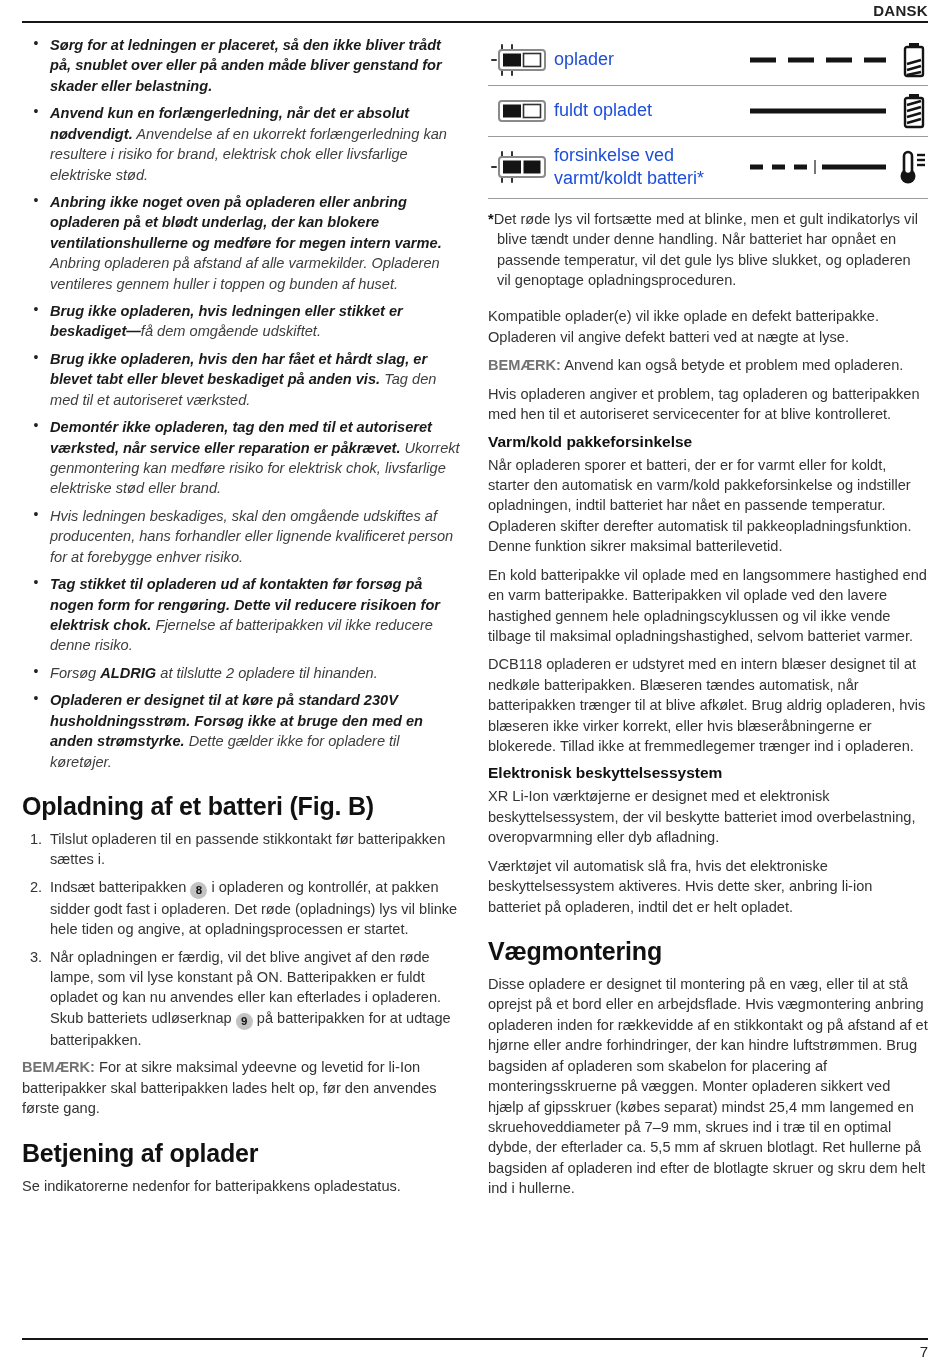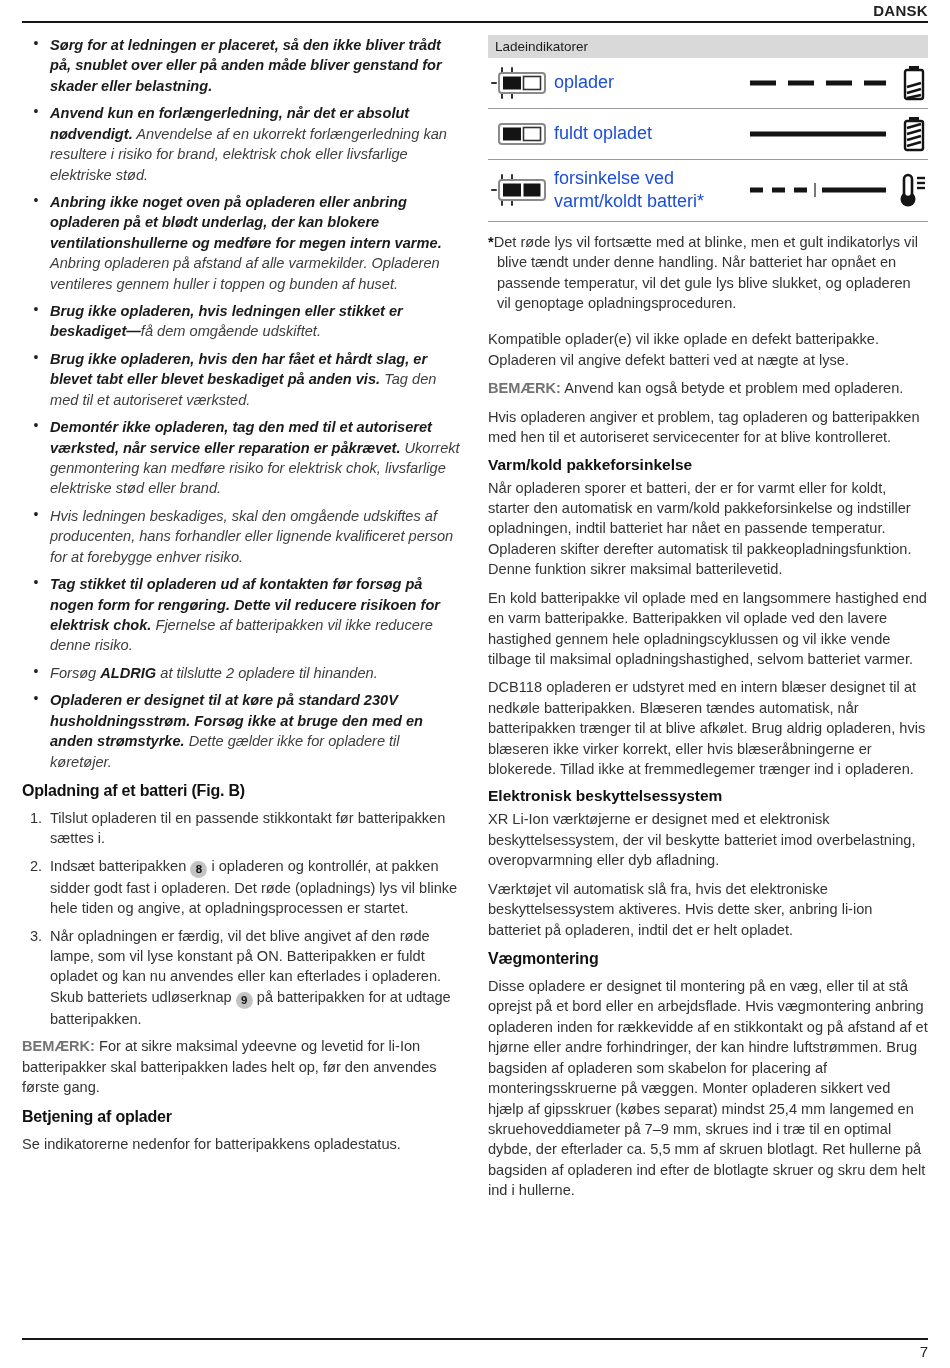--- a/index.html
+++ b/index.html
@@ -22,21 +22,21 @@
   .col-l { width: 442px; }
   .col-r { width: 442px; }
 
   
   .bullet { display: flex; margin-bottom: 7px; }
   .bm { width: 28px; text-align: center; flex: 0 0 28px; font-size: 14px; color:#222; }
   .bt { flex: 1; font-size: 14.6px; line-height: 1.4; }
   .bi { font-weight: bold; font-style: italic; color: #1b1b1b; }
   .it { font-style: italic; color: #3d3d3d; }
 
-  h1.sect { font-size: 16px; font-weight: bold; color:#111; margin: 10px 0 8px 0; letter-spacing:-.2px; }
+  h1.sect { font-size: 25px; font-weight: bold; color:#111; margin: 20px 0 8px 0; letter-spacing:-.2px; }
   h2.sub  { font-size: 15.5px; font-weight: bold; color:#111; margin: 8px 0 4px 0; }
 
   .olist { margin: 2px 0 6px 0; }
   .oli { display: flex; margin-bottom: 7px; font-size: 14.6px; line-height: 1.4; color:#333; }
   .onum { width: 28px; flex: 0 0 28px; text-align: left; padding-left: 8px; color:#333; }
   .obody { flex: 1; }
   .badge {
     display: inline-block; width: 17px; height: 17px; border-radius: 50%;
     background: #c3c3c3; color: #111; font-weight: bold; font-size: 11.5px;
     text-align: center; line-height: 17px; vertical-align: -2px;
@@ -138,21 +138,20 @@
         <span class="nlabel">BEMÆRK:</span><span> For at sikre maksimal ydeevne og levetid for li-Ion batteripakker skal batteripakken lades helt op, før den anvendes første gang.</span>
       </div>
 
       <h1 class="sect">Betjening af oplader</h1>
       <div class="plain">Se indikatorerne nedenfor for batteripakkens opladestatus.</div>
     </div>
 
     <div class="col-r">
 
       <div class="chargetbl">
-        <div class="tblhead">Ladeindikatorer</div>
 
         <div class="trow">
           <div class="tled">
             <svg width="58" height="34" viewBox="0 0 58 34">
               <g stroke="#333" stroke-width="2" stroke-linecap="round">
                 <line x1="12" y1="2" x2="12" y2="6"></line>
                   <line x1="22" y1="2" x2="22" y2="6"></line>
                 <line x1="2" y1="17" x2="6" y2="17"></line>
                 <line x1="12" y1="28" x2="12" y2="32"></line>
                   <line x1="22" y1="28" x2="22" y2="32"></line>

